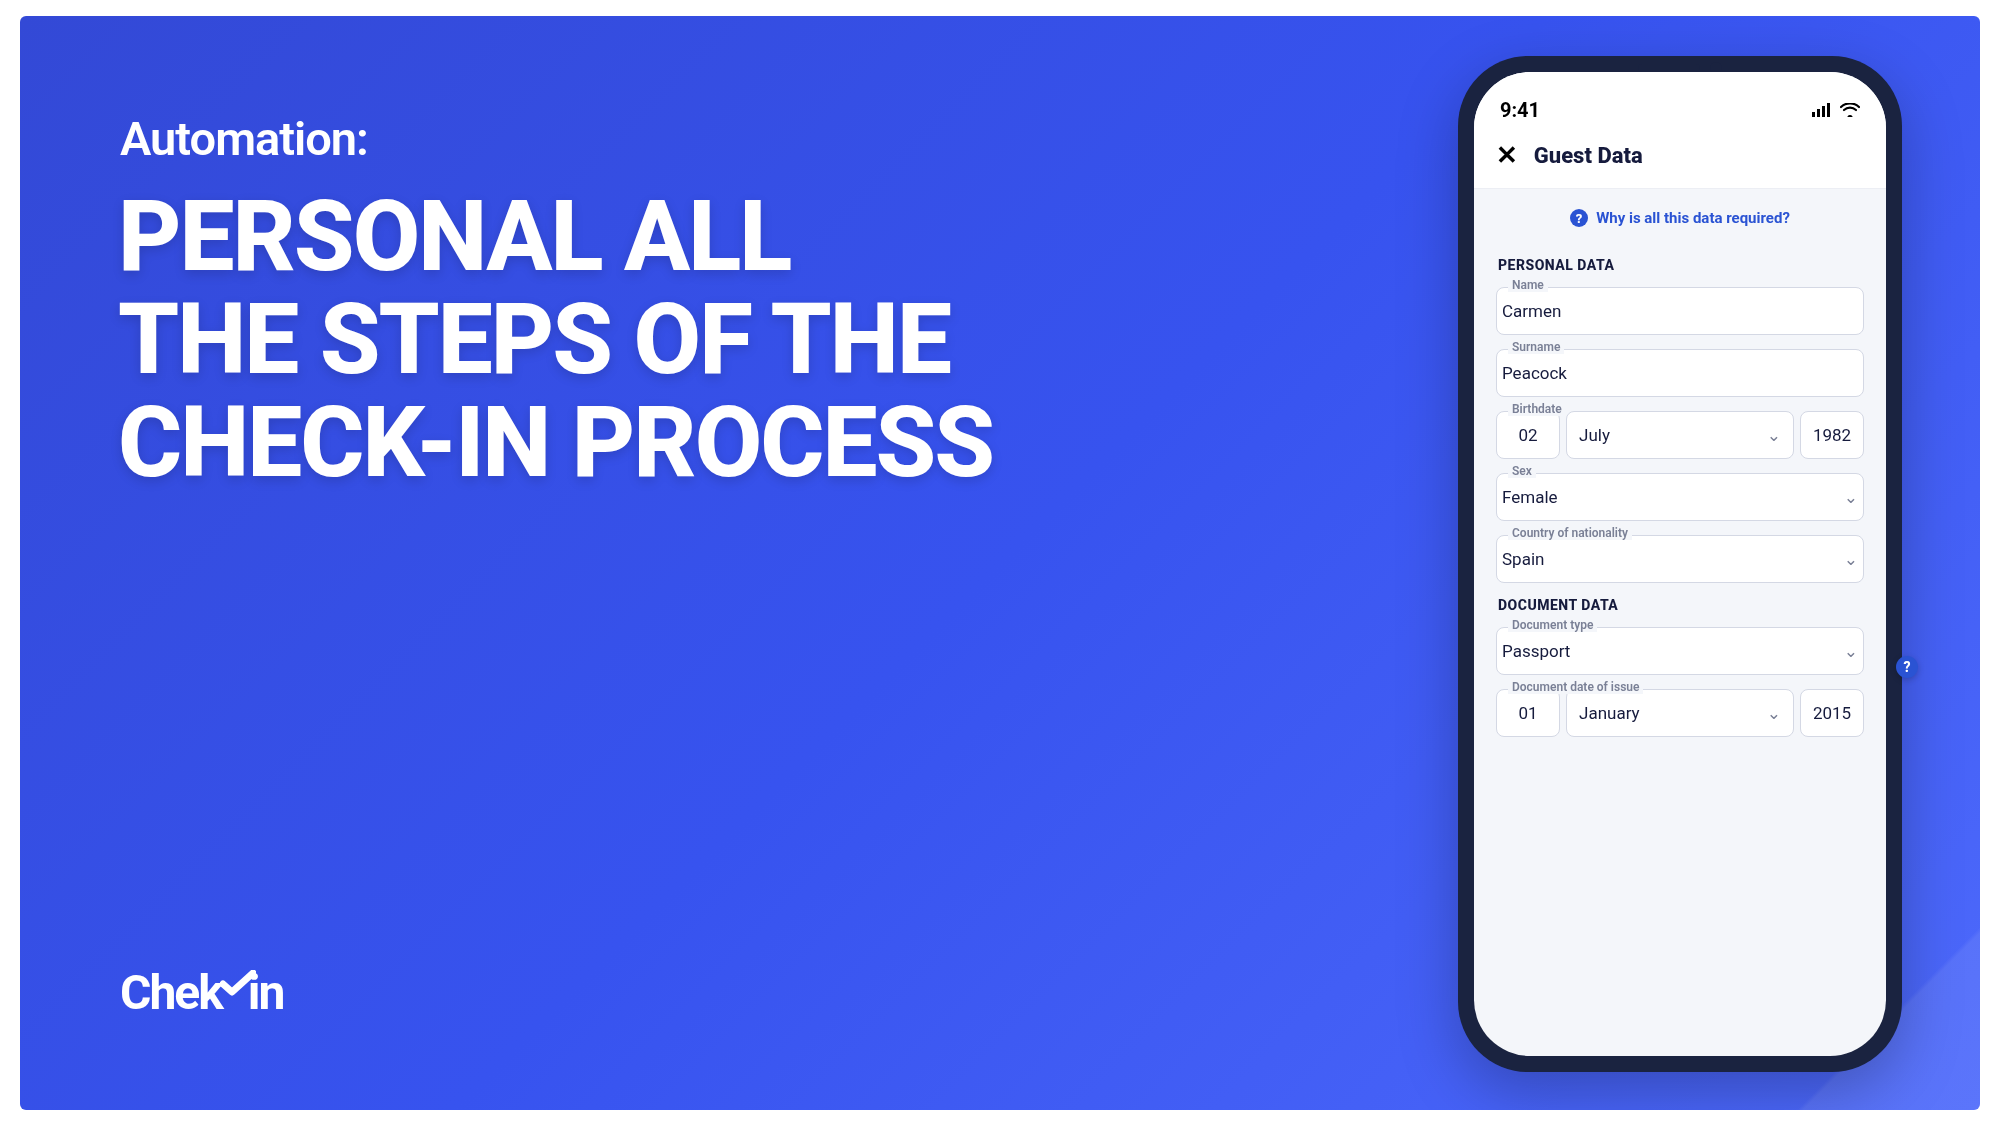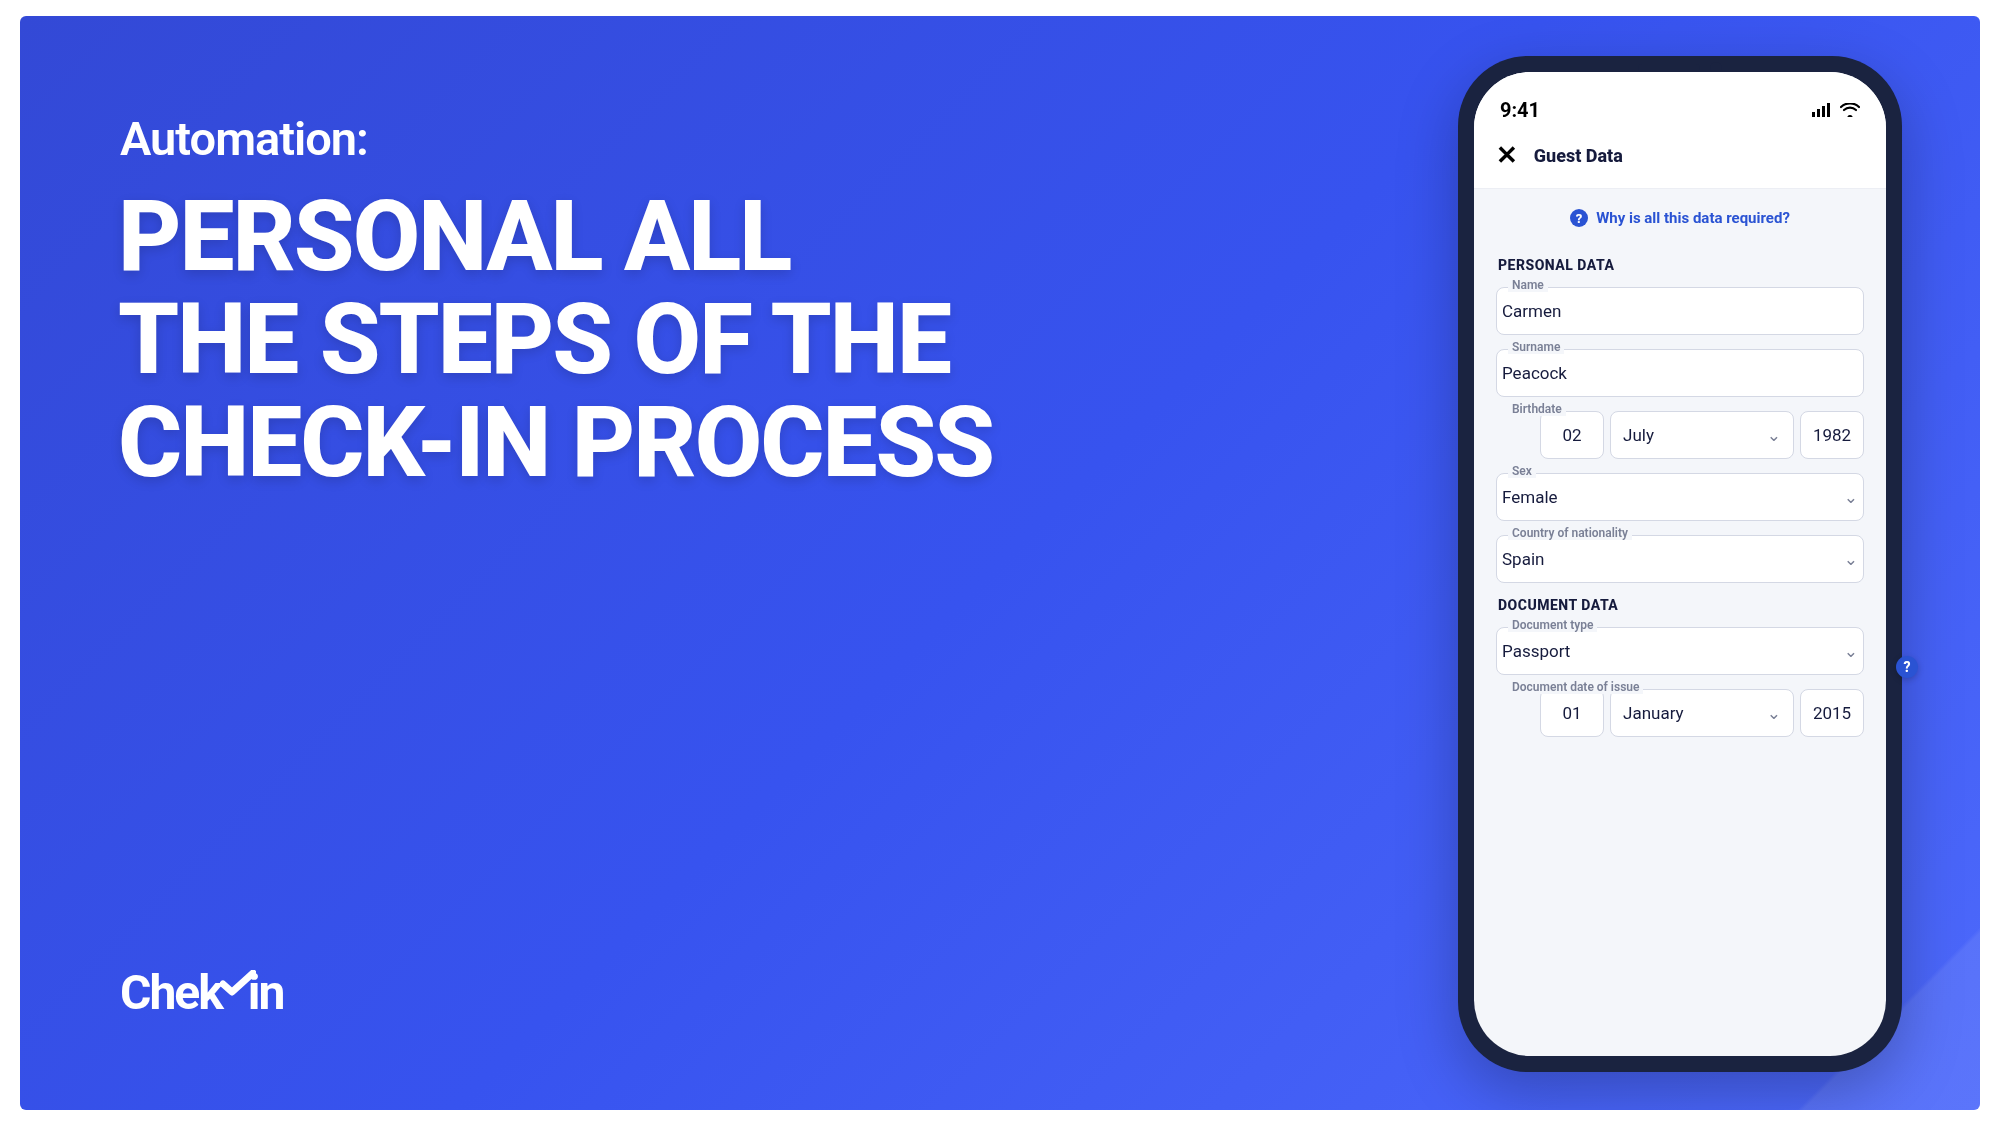--- a/index.html
+++ b/index.html
@@ -104,21 +104,21 @@
   }
   .status-icons { display:flex; gap:8px; align-items:center; }
 
   .app-header {
     display:flex; align-items:center; gap:16px;
     padding: 8px 22px 18px 22px;
     background:#fff;
     border-bottom:1px solid #eceef4;
   }
   .app-header .close { font-size:26px; font-weight:700; cursor:pointer; }
-  .app-header .title { font-size:18px; font-weight:800; color:#161b3d; }
+  .app-header .title { font-size:22px; font-weight:800; color:#161b3d; }
 
   .form-scroll {
     flex:1; overflow:hidden;
     padding: 0 22px;
   }
 
   .info-row {
     display:flex; align-items:center; justify-content:center; gap:8px;
     padding:20px 0 20px 0;
     color:#2a53d3;
@@ -169,21 +169,21 @@
   .field-row { padding:0; gap:6px; background:transparent; border:none; }
   .field-row .cell {
     background:#fff;
     border:1px solid #d4d8e4;
     border-radius:8px;
     padding:13px 12px;
     font-size:17px;
     color:#161b3d;
     display:flex; align-items:center; justify-content:space-between;
   }
-  .field-row .cell.day { width:64px; justify-content:center;margin-left:44px; }
+  .field-row .cell.day { width:64px; justify-content:center; }
   .field-row .cell.month { flex:1; }
   .field-row .cell.year { width:64px; justify-content:center; }
   .chev { color:#7a8096; }
 
   .help-bubble {
     position:absolute;
     right:62px; top:640px;
     width:22px; height:22px; border-radius:50%;
     background:#2a53d3; color:#fff;
     font-size:14px; font-weight:800;

